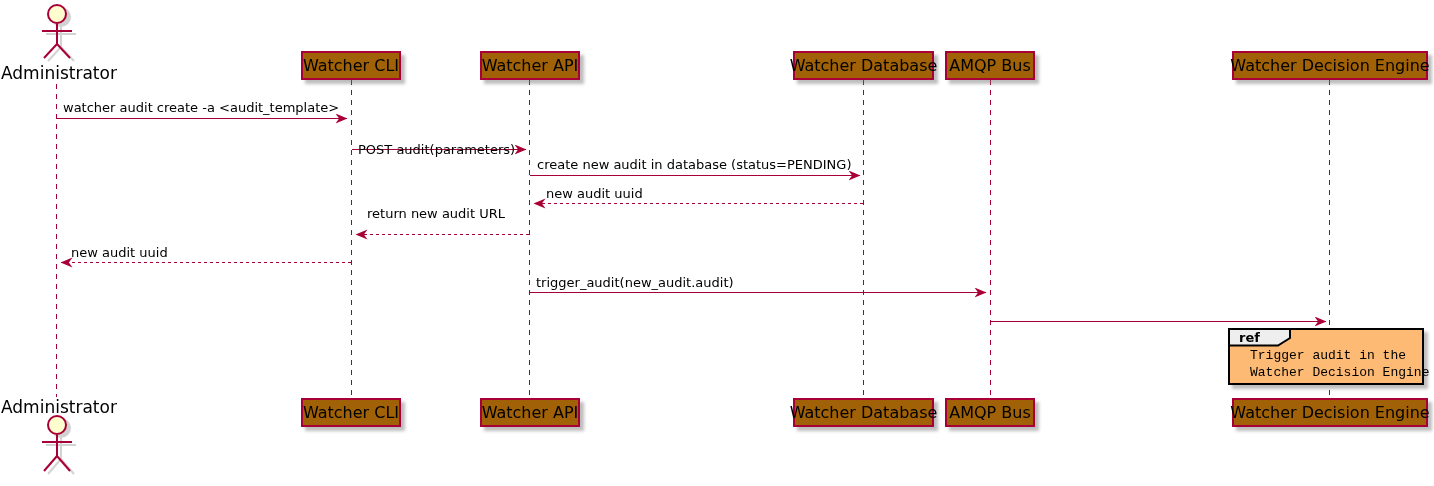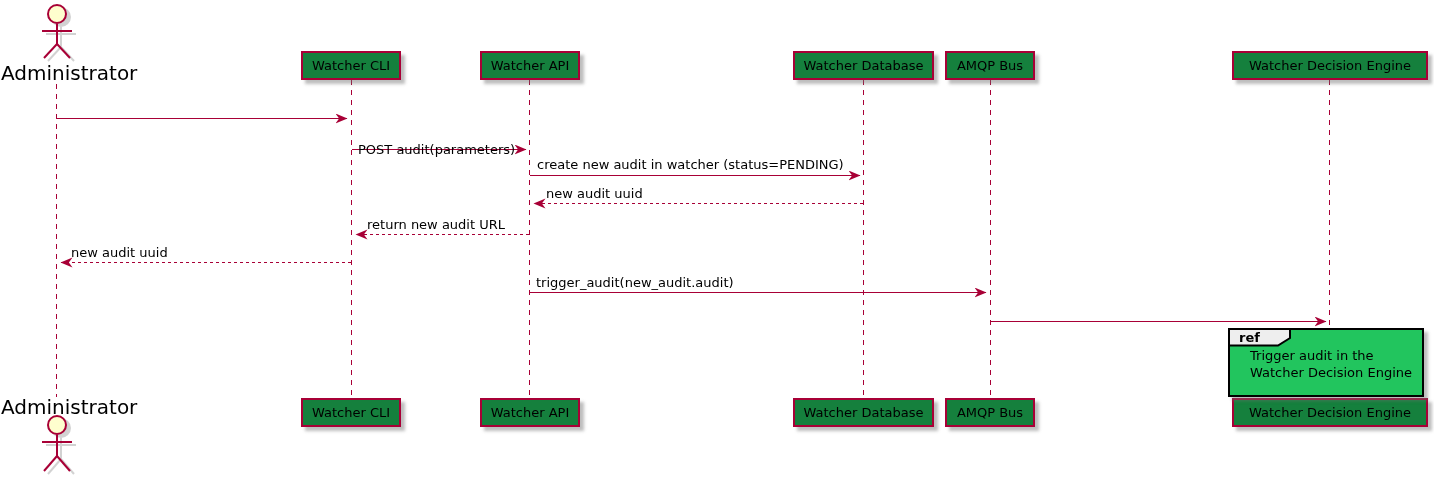--- a/index.html
+++ b/index.html
@@ -8,60 +8,61 @@
     width:1434px;height:486px;
     background:#ffffff;
     font-family:"DejaVu Sans","Liberation Sans",sans-serif;
     color:#000;
     overflow:hidden;
   }
   svg.layer{position:absolute;left:0;top:0;}
   .pbox{
     position:absolute;
     height:29px;
-    background:#15803d;
+    background:#a16207;
     border:2px solid #A80036;
     box-sizing:border-box;
     display:flex;align-items:center;justify-content:center;
-    font-size:13px;
+    font-size:16px;
     box-shadow:4px 4px 3px rgba(110,110,110,0.45);
     white-space:nowrap;
   }
   .msg{
     position:absolute;
     font-size:13px;
     line-height:14px;
     white-space:nowrap;
   }
   .actor-label{
     position:absolute;
     width:112px;
     text-align:center;
-    font-size:20px;
+    font-size:17px;
     line-height:15px;
   }
   .ref-box{
     position:absolute;
-    left:1228px;top:328px;width:196px;height:69px;
-    background:#22c55e;
+    left:1228px;top:328px;width:196px;height:57px;
+    background:#fdba74;
     border:2px solid #000000;
     box-sizing:border-box;
     box-shadow:4px 4px 3px rgba(110,110,110,0.45);
   }
   .ref-tab{
     position:absolute;left:-2px;top:-2px;width:64px;height:19px;
   }
   .ref-keyword{
     position:absolute;left:9px;top:0px;
     font-size:13px;font-weight:bold;line-height:16px;
   }
   .ref-text{
     position:absolute;left:20px;top:17px;right:4px;
     font-size:13px;line-height:17px;
     white-space:nowrap;
+    font-family:Liberation Mono, monospace;
   }
 </style>
 </head>
 <body>
 
 <div class="canvas">
 
   <svg class="layer" width="1434" height="486" viewBox="0 0 1434 486">
     <defs>
       <marker id="arrHead" markerWidth="14" markerHeight="12" refX="11.5" refY="5" orient="auto" markerUnits="userSpaceOnUse">
@@ -148,24 +149,25 @@
   <div class="pbox" style="left:793px;top:398px;width:141px">
     <span>Watcher Database</span>
   </div>
   <div class="pbox" style="left:945px;top:398px;width:90px">
     <span>AMQP Bus</span>
   </div>
   <div class="pbox" style="left:1232px;top:398px;width:196px">
     <span>Watcher Decision Engine</span>
   </div>
 
+  <div class="msg" style="left:63px;top:101px">watcher audit create -a &lt;audit_template&gt;</div>
   <div class="msg" style="left:358px;top:143px">POST audit(parameters)</div>
-  <div class="msg" style="left:537px;top:158px">create new audit in watcher (status=PENDING)</div>
+  <div class="msg" style="left:537px;top:158px">create new audit in database (status=PENDING)</div>
   <div class="msg" style="left:546px;top:187px">new audit uuid</div>
-  <div class="msg" style="left:367px;top:218px">return new audit URL</div>
+  <div class="msg" style="left:367px;top:207px">return new audit URL</div>
   <div class="msg" style="left:71px;top:246px">new audit uuid</div>
   <div class="msg" style="left:536px;top:276px">trigger_audit(new_audit.audit)</div>
 
   <div class="ref-box">
     <svg class="ref-tab" width="64" height="19" viewBox="0 0 64 19">
       <path d="M1,1 H62 V10 L50,17.5 H1 Z" fill="#EEEEEE" stroke="#000000" stroke-width="2"></path>
     </svg>
     <span class="ref-keyword">ref</span>
     <div class="ref-text">
       <div>Trigger audit in the</div>

